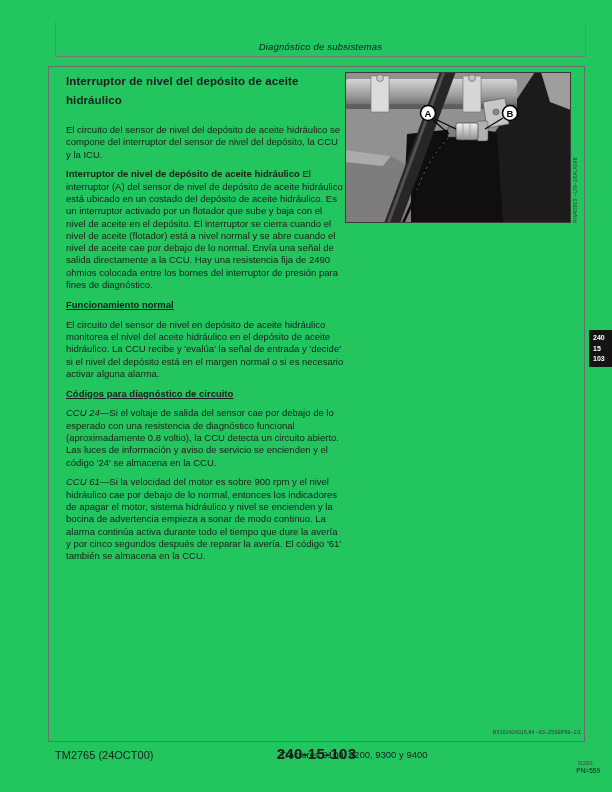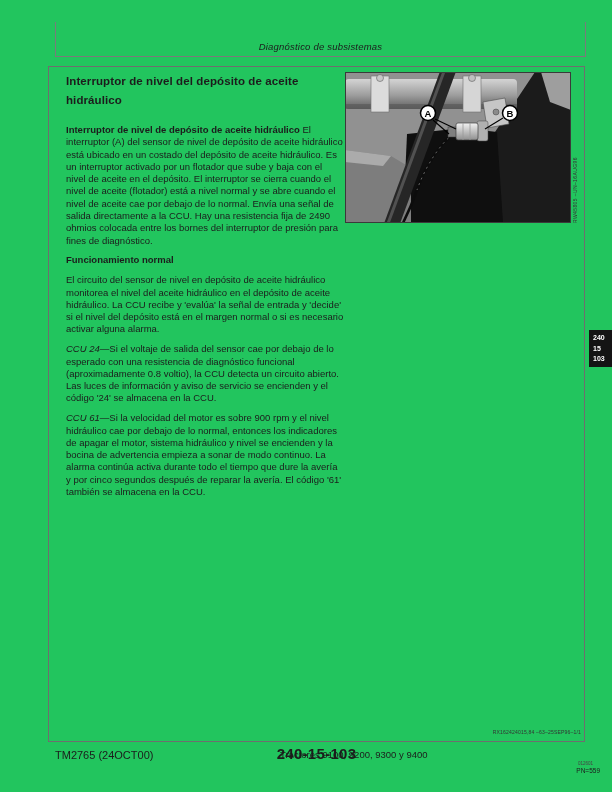--- a/index.html
+++ b/index.html
@@ -17,21 +17,21 @@
   }
   .header-title { font-style:italic; font-size:9.5px; padding-bottom:4px; letter-spacing:.2px; }
   
   .content-box {
     position:absolute; left:48px; top:66px; width:535px; height:674px;
     border:1px solid #6e6e6e;
   }
   .text-col { position:absolute; left:17px; top:5px; width:278px; }
   .article-title { font-size:11.5px; font-weight:bold; line-height:19px; margin:0 0 14px 0; letter-spacing:.1px; }
   .para { font-size:9.5px; line-height:12.3px; margin:0 0 7.5px 0; }
-  .subhead { font-size:9.5px; line-height:12.3px; font-weight:bold; margin:6px 0 7.5px 0; }
+  .subhead { font-size:9.5px; line-height:12.3px; font-weight:bold; margin:6px 0 7.5px 0;text-decoration:underline; }
   .lead-bold { font-weight:bold; }
   .lead-italic { font-style:italic;margin-top:23px; }
   
   .figure-wrap { position:absolute; left:345px; top:72px; width:226px; height:151px; }
   .figure-id {
     position:absolute; left:572px; top:223px; transform:rotate(-90deg); transform-origin:0 0;
     font-size:5px; letter-spacing:.4px; color:#333; white-space:nowrap;
   }
   
   .side-tab {
@@ -53,29 +53,31 @@
 <div class="page">
 
   <div class="header-box">
     <span class="header-title">Diagnóstico de subsistemas</span>
   </div>
 
   <div class="content-box">
     <div class="text-col">
       <h1 class="article-title">Interruptor de nivel del depósito de aceite hidráulico</h1>
 
+      <p class="para"><span>El circuito del sensor de nivel del depósito de aceite hidráulico se compone del interruptor del sensor de nivel del depósito, la CCU y la ICU.</span></p>
 
       <p class="para"><span class="lead-bold">Interruptor de nivel de depósito de aceite hidráulico</span> <span>El interruptor (A) del sensor de nivel de depósito de aceite hidráulico está ubicado en un costado del depósito de aceite hidráulico. Es un interruptor activado por un flotador que sube y baja con el nivel de aceite en el depósito. El interruptor se cierra cuando el nivel de aceite (flotador) está a nivel normal y se abre cuando el nivel de aceite cae por debajo de lo normal. Envía una señal de salida directamente a la CCU. Hay una resistencia fija de 2490 ohmios colocada entre los bornes del interruptor de presión para fines de diagnóstico.</span></p>
 
 
 
       <p class="subhead">Funcionamiento normal</p>
 
       <p class="para"><span>El circuito del sensor de nivel en depósito de aceite hidráulico monitorea el nivel del aceite hidráulico en el depósito de aceite hidráulico. La CCU recibe y 'evalúa' la señal de entrada y 'decide' si el nivel del depósito está en el margen normal o si es necesario activar alguna alarma.</span></p>
 
+      <p class="subhead">Códigos para diagnóstico de circuito</p>
 
       <p class="para"><span class="lead-italic">CCU 24</span><span>—Si el voltaje de salida del sensor cae por debajo de lo esperado con una resistencia de diagnóstico funcional (aproximadamente 0.8 voltio), la CCU detecta un circuito abierto. Las luces de información y aviso de servicio se encienden y el código '24' se almacena en la CCU.</span></p>
 
       <p class="para"><span class="lead-italic">CCU 61</span><span>—Si la velocidad del motor es sobre 900 rpm y el nivel hidráulico cae por debajo de lo normal, entonces los indicadores de apagar el motor, sistema hidráulico y nivel se encienden y la bocina de advertencia empieza a sonar de modo continuo. La alarma continúa activa durante todo el tiempo que dure la avería y por cinco segundos después de reparar la avería. El código '61' también se almacena en la CCU.</span></p>
     </div>
   </div>
 
   <div class="figure-wrap">
     <svg width="226" height="151" viewBox="0 0 226 151">
       <defs>

